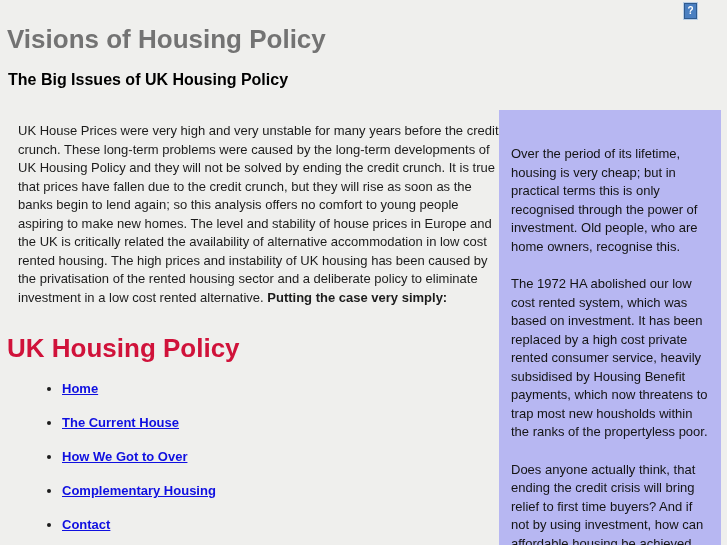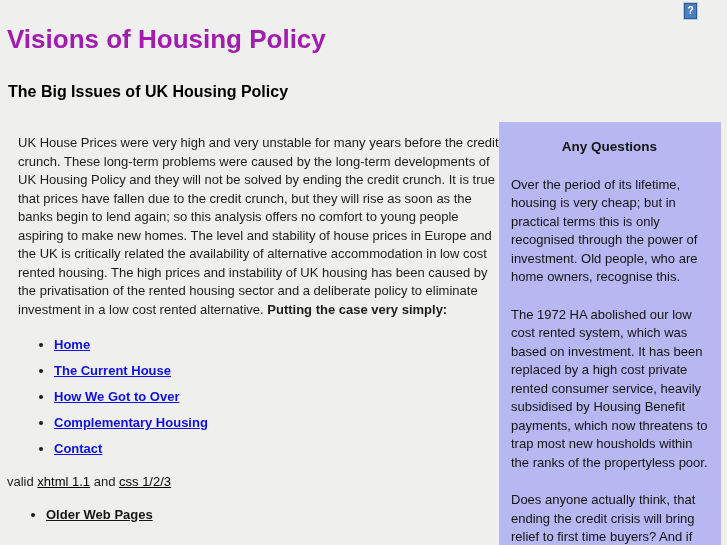--- a/index.html
+++ b/index.html
@@ -17,31 +17,31 @@
     width: 13px; height: 16px;
     background: #4a7fc1;
     border: 1px solid #2f5a8e;
     box-shadow: 0 0 0 1px #b9cfe8;
     color: #ffffff;
     font-size: 10px; font-weight: bold;
     display: flex; align-items: center; justify-content: center;
     line-height: 1;
   }
   .page-title {
-    color: #a21caf;
+    color: #737373;
     font-size: 26px;
     font-weight: bold;
     margin: 24px 0 0 7px;
     line-height: 30px;
   }
   .page-subtitle {
     color: #000000;
     font-size: 16px;
     font-weight: bold;
-    margin: 29px 0 0 8px;
+    margin: 17px 0 0 8px;
     line-height: 18px;
   }
   .columns {
     display: flex;
     margin-top: 21px;
     align-items: flex-start;
   }
   .main-col {
     width: 498px;
     padding-left: 6px;
@@ -56,21 +56,21 @@
     font-weight: bold;
     margin: 26px 0 0 1px;
     line-height: 30px;
   }
   .nav-list {
     margin: 17px 0 0 0;
     padding-left: 40px;
     list-style: disc;
     line-height: 18px;
   }
-  .nav-list li { margin: 8px; }
+  .nav-list li { margin: 16px; }
   .nav-list a {
     color: #0f0fe0;
     font-weight: bold;
     text-decoration: underline;
     cursor: pointer;
   }
   .valid-line { margin: 15px 0 0 1px; }
   .valid-line a { color: #000000; text-decoration: underline; cursor: pointer; }
   .contact-line { margin: 11px 0 0 1px; }
   .contact-line a { color: #2222e6; text-decoration: underline; cursor: pointer; }
@@ -112,20 +112,21 @@
 </div>
 
 <h1 class="page-title">Visions of Housing Policy</h1>
 <h2 class="page-subtitle">The Big Issues of UK Housing Policy</h2>
 
 <div class="columns">
 
   <div class="main-col">
     <p class="intro"><span>UK House Prices were very high and very unstable for many years before the credit crunch. These long-term problems were caused by the long-term developments of UK Housing Policy and they will not be solved by ending the credit crunch. It is true that prices have fallen due to the credit crunch, but they will rise as soon as the banks begin to lend again; so this analysis offers no comfort to young people aspiring to make new homes. The level and stability of house prices in Europe and the UK is critically related the availability of alternative accommodation in low cost rented housing. The high prices and instability of UK housing has been caused by the privatisation of the rented housing sector and a deliberate policy to eliminate investment in a low cost rented alternative. </span><span class="emph">Putting the case very simply:</span></p>
 
+    <h1 class="section-heading">UK Housing Policy</h1>
 
     <ul class="nav-list">
       <li>
         <a>Home</a>
       </li>
       <li>
         <a>The Current House</a>
       </li>
       <li>
         <a>How We Got to Over</a>
@@ -142,19 +143,18 @@
 
 
     <ul class="older-list">
       <li>
         <a>Older Web Pages</a>
       </li>
     </ul>
   </div>
 
   <div class="sidebar">
-    <div class="sidebar-heading">Any Questions</div>
     <p>Over the period of its lifetime, housing is very cheap; but in practical terms this is only recognised through the power of investment. Old people, who are home owners, recognise this.</p>
     <p>The 1972 HA abolished our low cost rented system, which was based on investment. It has been replaced by a high cost private rented consumer service, heavily subsidised by Housing Benefit payments, which now threatens to trap most new housholds within the ranks of the propertyless poor.</p>
     <p>Does anyone actually think, that ending the credit crisis will bring relief to first time buyers? And if not by using investment, how can affordable housing be achieved for those unable to buy?</p>
   </div>
 
 </div>
 
 </body></html>

